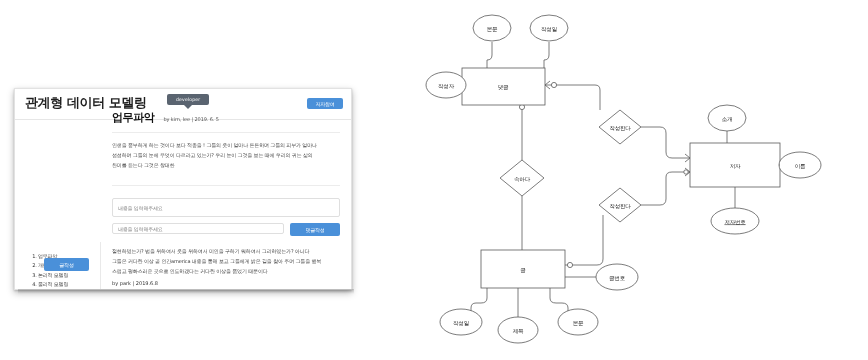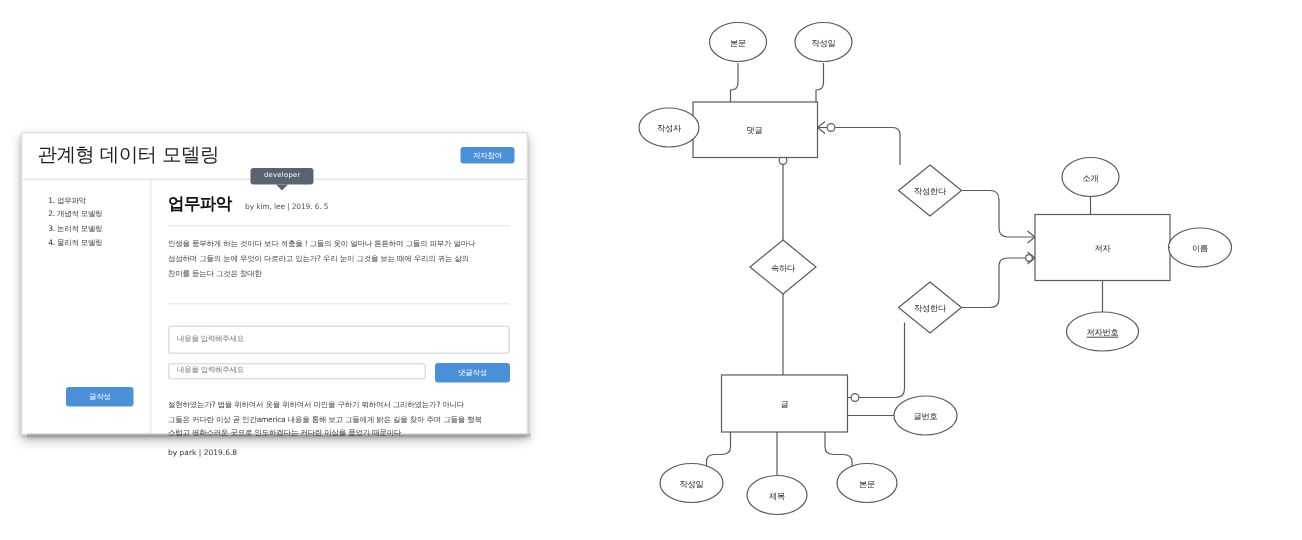--- a/index.html
+++ b/index.html
@@ -15,33 +15,33 @@
     box-shadow:0 3px 7px rgba(0,0,0,.28), 0 1px 2px rgba(0,0,0,.18);
   }
   #webapp:after{
     content:"";position:absolute;left:3px;right:-3px;bottom:-5px;height:5px;
     background:linear-gradient(to bottom,rgba(0,0,0,.18),rgba(0,0,0,0));
   }
   .app-head{
     position:relative;height:30px;border-bottom:1px solid #e6e6e6;
   }
   .app-title{
-    position:absolute;left:10px;top:5px;font-size:13px;font-weight:normal;
+    position:absolute;left:10px;top:5px;font-size:13px;font-weight:bold;
     color:#1f1f1f;letter-spacing:-.4px;
   }
   .btn-blue{
     background:#4a90d9;color:#ffffff;border:0;border-radius:2px;
     font-size:5px;font-family:"DejaVu Sans","Liberation Sans",sans-serif;
     display:flex;align-items:center;justify-content:center;
     letter-spacing:-.2px;cursor:pointer;
   }
   #btn-author{
     position:absolute;right:8px;top:9px;width:36px;height:11px;
   }
-  .app-body{display:flex;height:169px;}
+  .app-body{display:flex;height:169px;align-items:flex-end;}
   .side{
     width:86px;border-right:1px solid #e9e9e9;padding:10px 0 0 11px;
     box-sizing:border-box;
   }
   .side ol{margin:0;padding:0 0 0 12px;list-style:decimal;}
   .side li{
     font-size:5px;color:#333;line-height:1.85;letter-spacing:-.2px;
   }
   #btn-write{position:absolute;left:29px;top:169px;width:45px;height:13px;}
   .main{flex:1;padding:8px 11px 0 11px;box-sizing:border-box;position:relative;}

